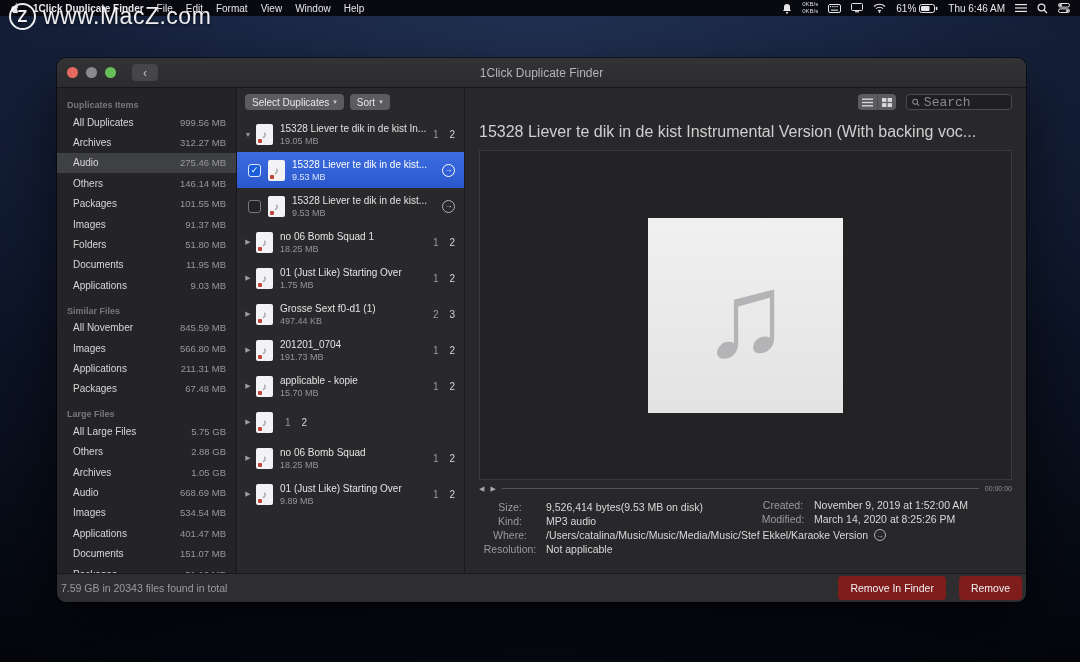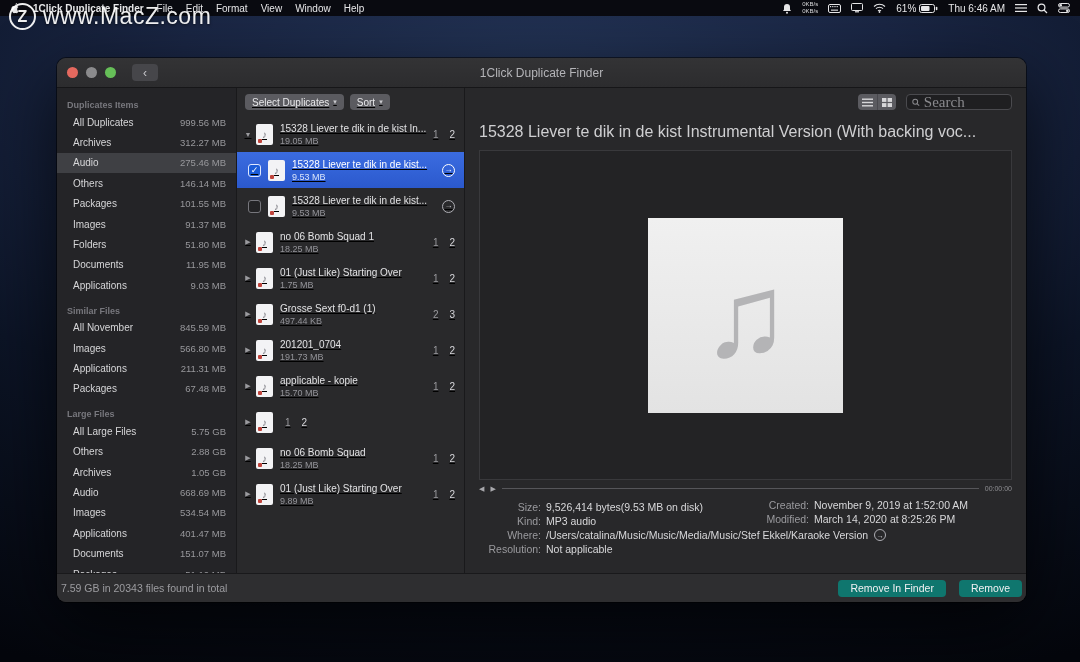--- a/index.html
+++ b/index.html
@@ -53,21 +53,21 @@
     border-right:1px solid #19191b; padding-top:2px; overflow:hidden; }
   .sb-section { margin-top:6px; }
   .sb-header { padding:4px 10px 2px 10px; font-size:9px; font-weight:bold; color:#77777d; }
   .sb-item { height:20.4px; display:flex; align-items:center; padding:0 10px 0 16px; font-size:10px; }
   .sb-item.selected { background:#3f4044; }
   .sb-label { color:#d6d6d8; flex:1; white-space:nowrap; overflow:hidden; }
   .sb-size { color:#98989c; font-size:9.5px; white-space:nowrap; }
 
   
   .listpane { width:228px; flex:0 0 228px; border-right:1px solid #19191b;
-    display:flex; flex-direction:column; background:#29292b;text-decoration:underline; }
+    display:flex; flex-direction:column; background:#29292b; }
   .list-toolbar { height:28px; flex:0 0 28px; display:flex; align-items:center;
     gap:6px; padding:0 8px; }
   .tb-btn { background:#5b5b60; color:#e8e8ea; border:none; border-radius:4px;
     font-size:10px; height:16px; padding:0 7px; display:flex; align-items:center;
     gap:4px; font-family:inherit; }
   .chev { font-size:7px; color:#c8c8cc; }
   .dup-list { flex:1; overflow:hidden; }
   .dup-row { height:36px; display:flex; align-items:center; padding:0 9px 0 5px; }
   .disclosure { width:12px; flex:0 0 12px; font-size:7px; color:#9a9a9e; text-align:center; }
   .doc-icon { width:17px; height:21px; flex:0 0 17px; background:#f3f3f5; border-radius:2px;
@@ -97,48 +97,48 @@
   .detailpane { flex:1; min-width:0; display:flex; flex-direction:column; background:#28282a; }
   .detail-toolbar { height:28px; flex:0 0 28px; display:flex; align-items:center;
     justify-content:flex-end; gap:10px; padding:0 14px; }
   .seg { display:flex; border-radius:4px; overflow:hidden; }
   .segbtn { width:19px; height:16px; background:#5b5b60; display:flex;
     align-items:center; justify-content:center; }
   .segbtn + .segbtn { border-left:1px solid #49494e; }
   .search { width:106px; height:16px; background:#1f1f21; border:1px solid #4a4a4e;
     border-radius:4px; display:flex; align-items:center; gap:4px; padding:0 5px; }
   .search input { background:transparent; border:none; outline:none; color:#cfcfcf;
-    font-size:15px; width:100%; font-family:Liberation Serif, serif; }
+    font-size:13px; width:100%; font-family:Liberation Mono, monospace; }
   .search input::placeholder { color:#8a8a8e; }
   .detail-title { flex:0 0 auto; font-size:16px; color:#cfcfd1; padding:7px 14px 9px 14px;
     white-space:nowrap; overflow:hidden; }
   .preview-box { flex:0 0 330px; margin:0 14px; border:1px solid #39393c;
     background:#232325; display:flex; align-items:center; justify-content:center; }
   .artwork { width:195px; height:195px; background:linear-gradient(#f0f0f0,#e3e3e3);
     display:flex; align-items:center; justify-content:center; }
   .note { font-size:118px; color:#b4b4b6; line-height:1; }
   .player-row { flex:0 0 auto; display:flex; align-items:center; gap:6px; padding:5px 14px 2px 14px; }
   .pctrl { font-size:7px; color:#a8a8ac; line-height:1; }
   .track { flex:1; height:1px; background:#56565a; }
   .time { font-size:7px; color:#8e8e92; }
   .info { flex:1; position:relative; padding:6px 14px 0 14px; font-size:10.5px; }
   .info-row { display:flex; align-items:center; line-height:14px; white-space:nowrap; }
-  .info-label { width:62px; flex:0 0 62px; text-align:right; color:#9a9a9e; margin-right:5px; }
+  .info-label { width:62px; flex:0 0 62px; text-align:center; color:#9a9a9e; margin-right:5px; }
   .info-value { color:#d8d8da; }
   .info-right { position:absolute; left:292px; top:4px; }
   .info-right .info-label { width:52px; flex:0 0 52px; }
   .reveal.small { width:12px; height:12px; flex:0 0 12px; margin-left:6px; font-size:7px; }
 
   
   .bottombar { height:29px; flex:0 0 29px; background:#2e2e30; border-top:1px solid #19191b;
     display:flex; align-items:center; justify-content:space-between; padding:0 4px; }
   .status { font-size:10.5px; color:#9c9ca0; }
   .footer-buttons { display:flex; gap:13px; }
-  .fbtn { background:#0f766e; color:#f0f0f2; border:none; border-radius:4px;
-    height:17px; padding:0 12px; font-size:10.5px; font-family:inherit; }
+  .fbtn { background:#7f1d1d; color:#f0f0f2; border:none; border-radius:4px;
+    height:24px; padding:0 12px; font-size:10.5px; font-family:inherit; }
 </style>
 </head>
 <body>
 
 <div class="desktop">
 
   <div class="menubar">
     <div class="menubar-left">
       <span class="mb-icon">
         <svg width="10" height="12" viewBox="0 0 10 12">

